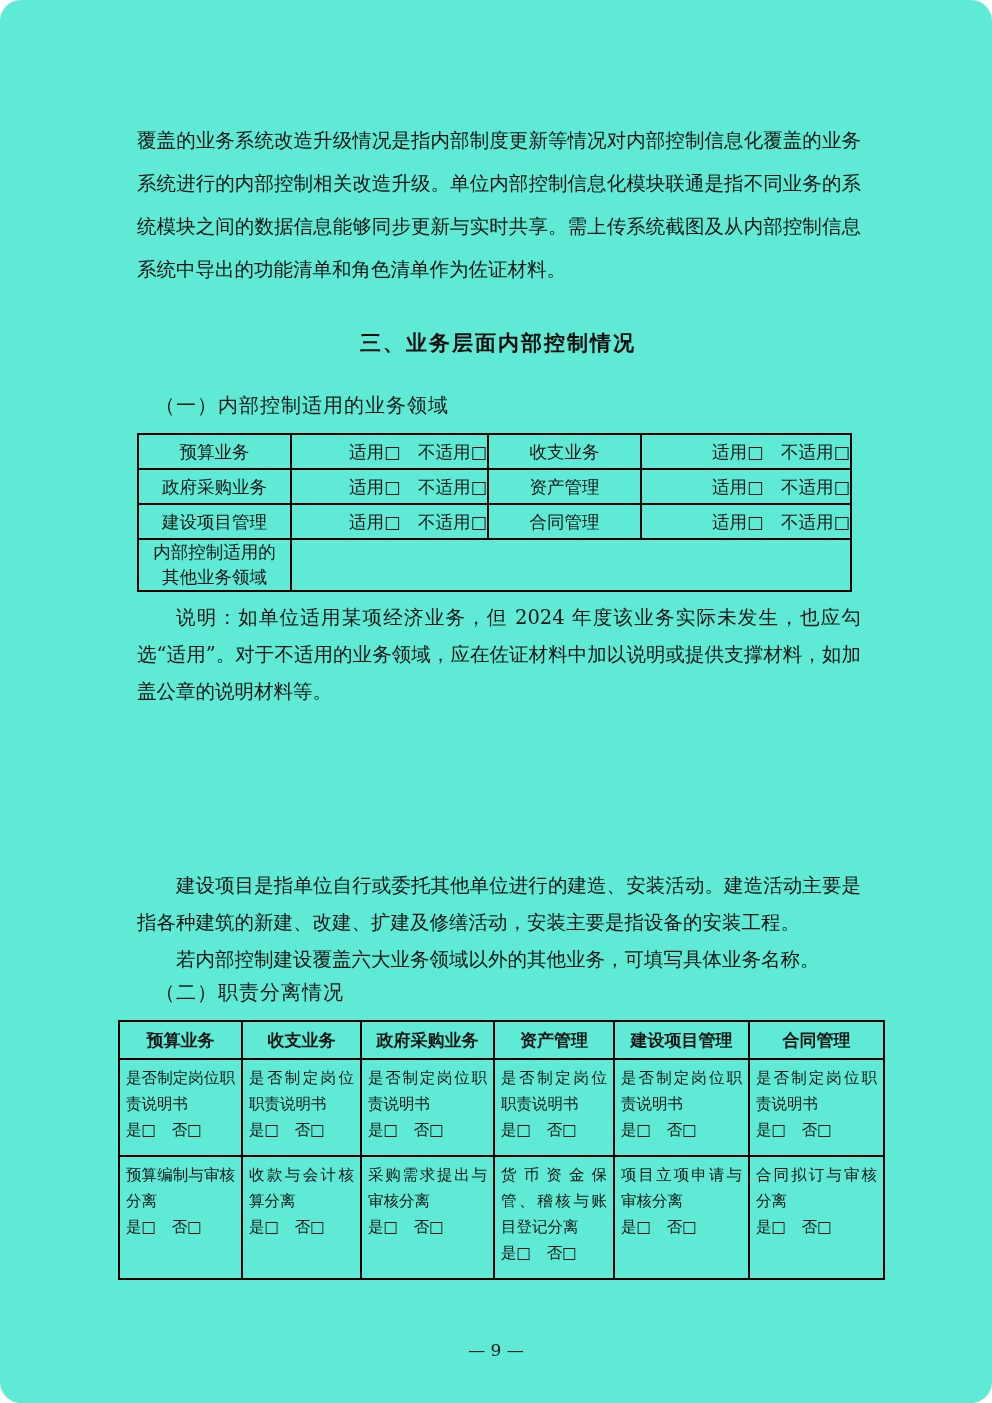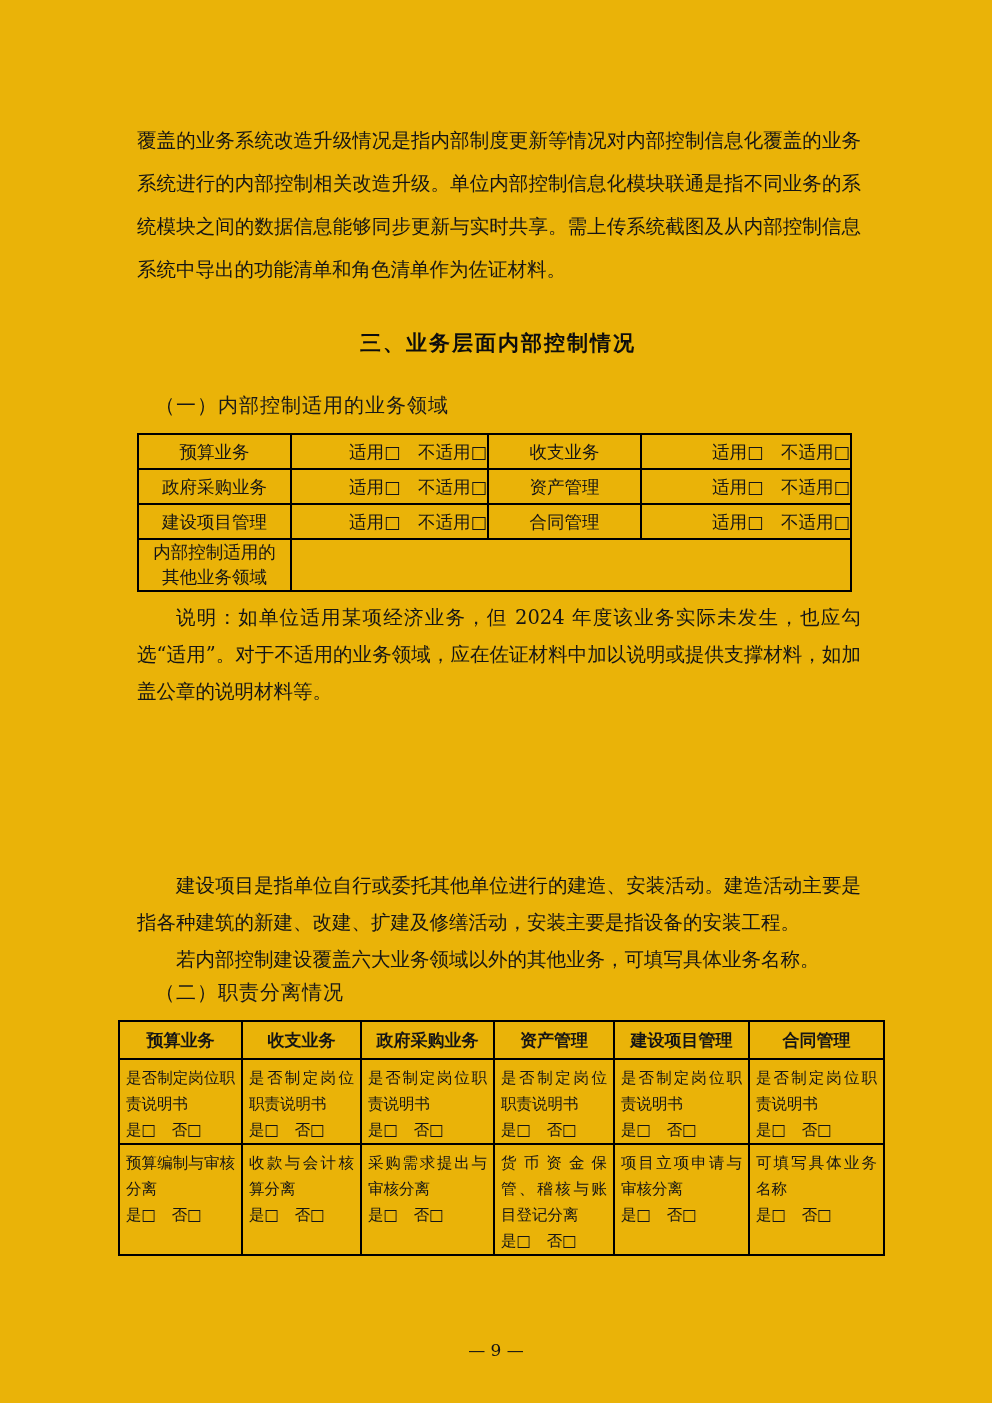--- a/index.html
+++ b/index.html
@@ -1,18 +1,18 @@
 <!DOCTYPE html>
 <html><head>
 <meta charset="utf-8">
 <style>
   * { margin:0; padding:0; box-sizing:border-box; }
   html,body { background:#ffffff; }
   body { width:992px; height:1403px; font-family:"DejaVu Serif","Liberation Serif",serif; color:#151515; }
-  .page { position:relative; width:992px; height:1403px; background:#eab308; overflow:hidden; }
+  .page { position:relative; width:992px; height:1403px; background:#5eead4; overflow:hidden;border-radius:21px; }
 
   .para { position:absolute; left:137px; width:724px; font-size:19.5px; text-align:justify; color:#151515; }
   .intro { top:119px; line-height:43px; }
   .note { line-height:37px; text-indent:2em; }
   .note1 { top:599px; }
   .note2 { top:713px; }
   .note3 { top:867px; }
   .note4 { top:941px; }
 
   .sec-title { position:absolute; top:329px; left:137px; width:722px; text-align:center;
@@ -29,21 +29,21 @@
   .tbl1 td { font-size:17.5px; }
   .tbl1 .lbl { text-align:center; vertical-align:middle; }
   .tbl1 .opt { text-align:right; vertical-align:middle; padding-left:6px; }
   .tbl1 tr.r { height:35px; }
   .tbl1 tr.r-last { height:52px;margin-left:12px; }
   .tbl1 .other-lbl div { line-height:25px; }
 
   .tbl2 { position:absolute; top:1020px; left:118px; width:765px; }
   .tbl2 th { height:38px; font-family:"DejaVu Sans","Liberation Sans",sans-serif;
              font-weight:bold; font-size:17px; text-align:center; vertical-align:middle; }
-  .tbl2 td { vertical-align:top; padding:5px 6px 0 6px; font-size:15.5px; line-height:26px; }
+  .tbl2 td { vertical-align:top; padding:5px 6px 12px 6px; font-size:15.5px; line-height:26px; }
   .tbl2 tr.dr1 { height:79px; }
   .tbl2 tr.dr2 { height:103px; }
   .tbl2 .q { text-align:justify; }
   .tbl2 .opts { text-align:left; }
 
   .pageno { position:absolute; top:1340px; left:0; width:992px; text-align:center; font-size:17px; color:#151515; }
 </style>
 </head>
 <body>
 
@@ -156,21 +156,21 @@
         </td>
         <td>
           <div class="q">货币资金保管、稽核与账目登记分离</div>
           <div class="opts">是□　否□</div>
         </td>
         <td>
           <div class="q">项目立项申请与审核分离</div>
           <div class="opts">是□　否□</div>
         </td>
         <td>
-          <div class="q">可填写具体业务名称</div>
+          <div class="q">合同拟订与审核分离</div>
           <div class="opts">是□　否□</div>
         </td>
       </tr>
     </tbody>
   </table>
 
   <div class="pageno">— 9 —</div>
 
 </div>
 

